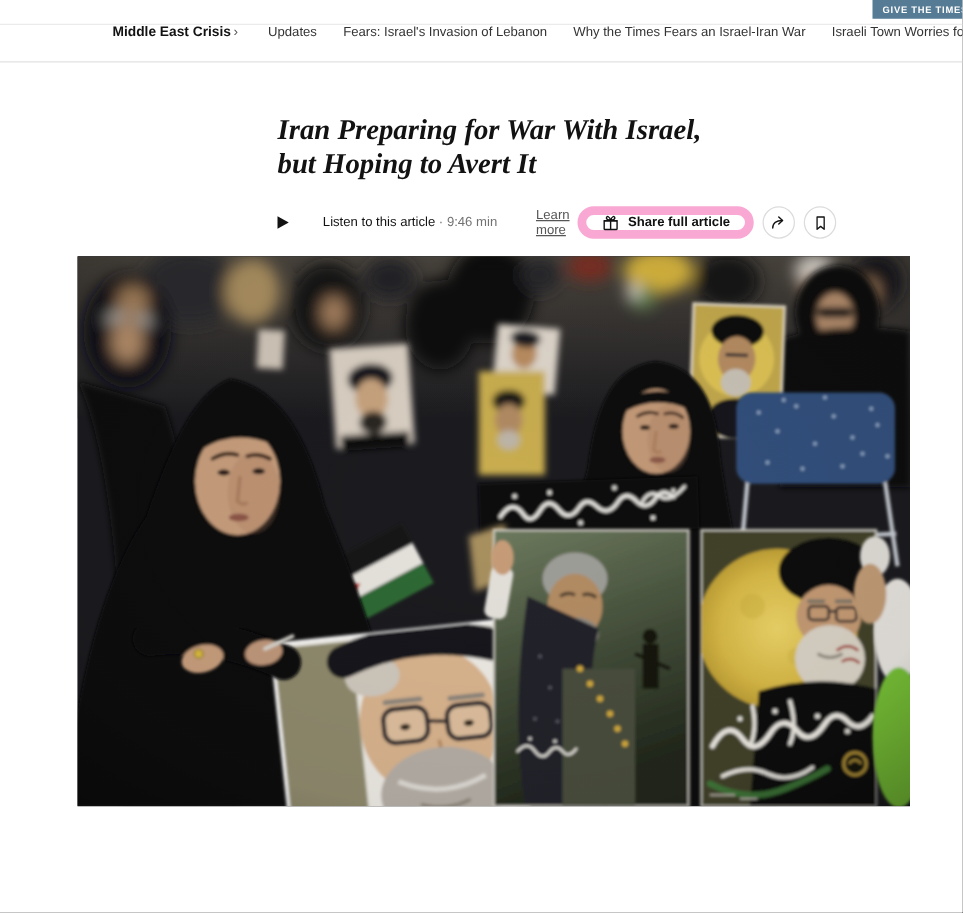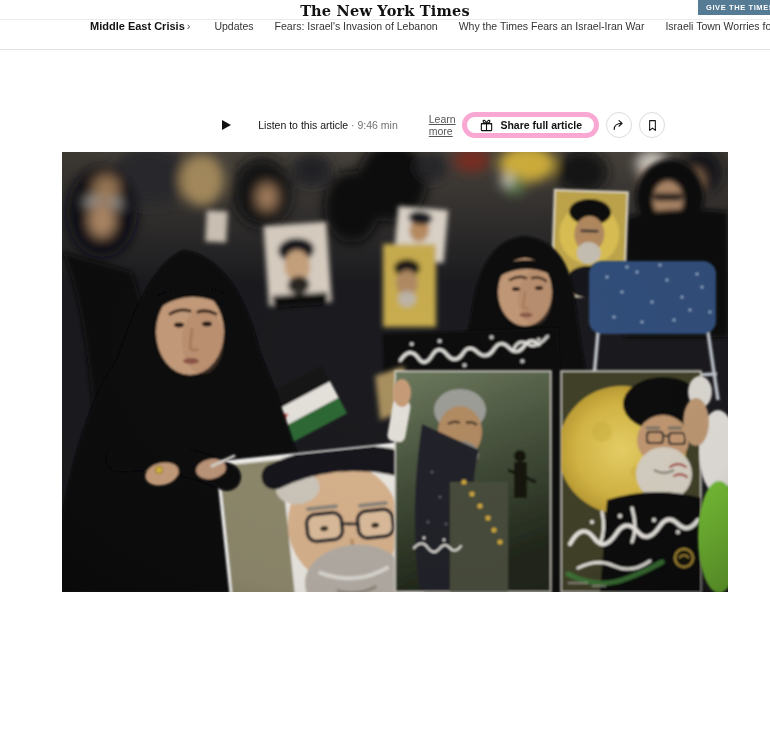--- a/index.html
+++ b/index.html
@@ -28,50 +28,51 @@
             color:var(--summary_text,#4d4d4d);white-space:pre-line;}
 
   .listen-row{margin-top:21px;display:flex;align-items:center;justify-content:space-between;width:338px;}
   .listen-left{display:flex;align-items:center;gap:25px;}
   .play-btn{width:18px;height:18px;border:none;background:transparent;padding:0;cursor:pointer;display:flex;align-items:center;}
   .play-tri{width:0;height:0;border-left:9px solid #121212;border-top:5.5px solid transparent;border-bottom:5.5px solid transparent;}
   .listen-text{font-size:10.5px;color:#121212;white-space:nowrap;}
   .listen-text .dur{color:#727272;}
   .learn-more{font-size:10.5px;color:#565656;text-decoration:underline;margin-left:6px;cursor:pointer;}
   .share-group{display:flex;align-items:center;gap:7px;}
-  .pill{display:flex;align-items:center;gap:6px;height:26px;border:5px solid #f9a8d4;border-radius:14px;
+  .pill{display:flex;align-items:center;gap:6px;height:26px;border:7px solid #f9a8d4;border-radius:14px;
         background:#fff;padding:0 12px;font-size:10.5px;font-weight:700;color:#121212;cursor:pointer;white-space:nowrap;}
   .circle-btn{width:26px;height:26px;border:1px solid #dcdcdc;border-radius:50%;background:#fff;
               display:flex;align-items:center;justify-content:center;padding:0;cursor:pointer;}
 
   
   figure{margin:14px 0 0 62px;width:666px;}
   .photo-box{width:666px;height:440px;overflow:hidden;background:#141417;}
 </style>
 </head>
 <body>
 
 <header class="masthead">
-  <div class="brand">The New York Times</div>
   <button class="give">GIVE THE TIMES</button>
 </header>
 
 <nav class="crisis-nav">
   <span class="nav-section">
     <span>Middle East Crisis</span><span class="chev">›</span>
   </span>
   <span class="nav-divider"></span>
   <a class="nav-link">Updates</a>
   <a class="nav-link">Fears: Israel's Invasion of Lebanon</a>
   <a class="nav-link">Why the Times Fears an Israel-Iran War</a>
   <a class="nav-link">Israeli Town Worries for Its Future</a>
 
 </nav>
 
 <main class="article-col">
+  <h1 class="headline">Iran Preparing for War With Israel,
+but Hoping to Avert It</h1>
 
   <div class="listen-row">
     <div class="listen-left">
       <button class="play-btn">
         <span class="play-tri"></span>
       </button>
       <span class="listen-text">
         <span>Listen to this article</span>
         <span class="dur"> <span>·</span> <span>9:46 min</span></span>
       </span>

